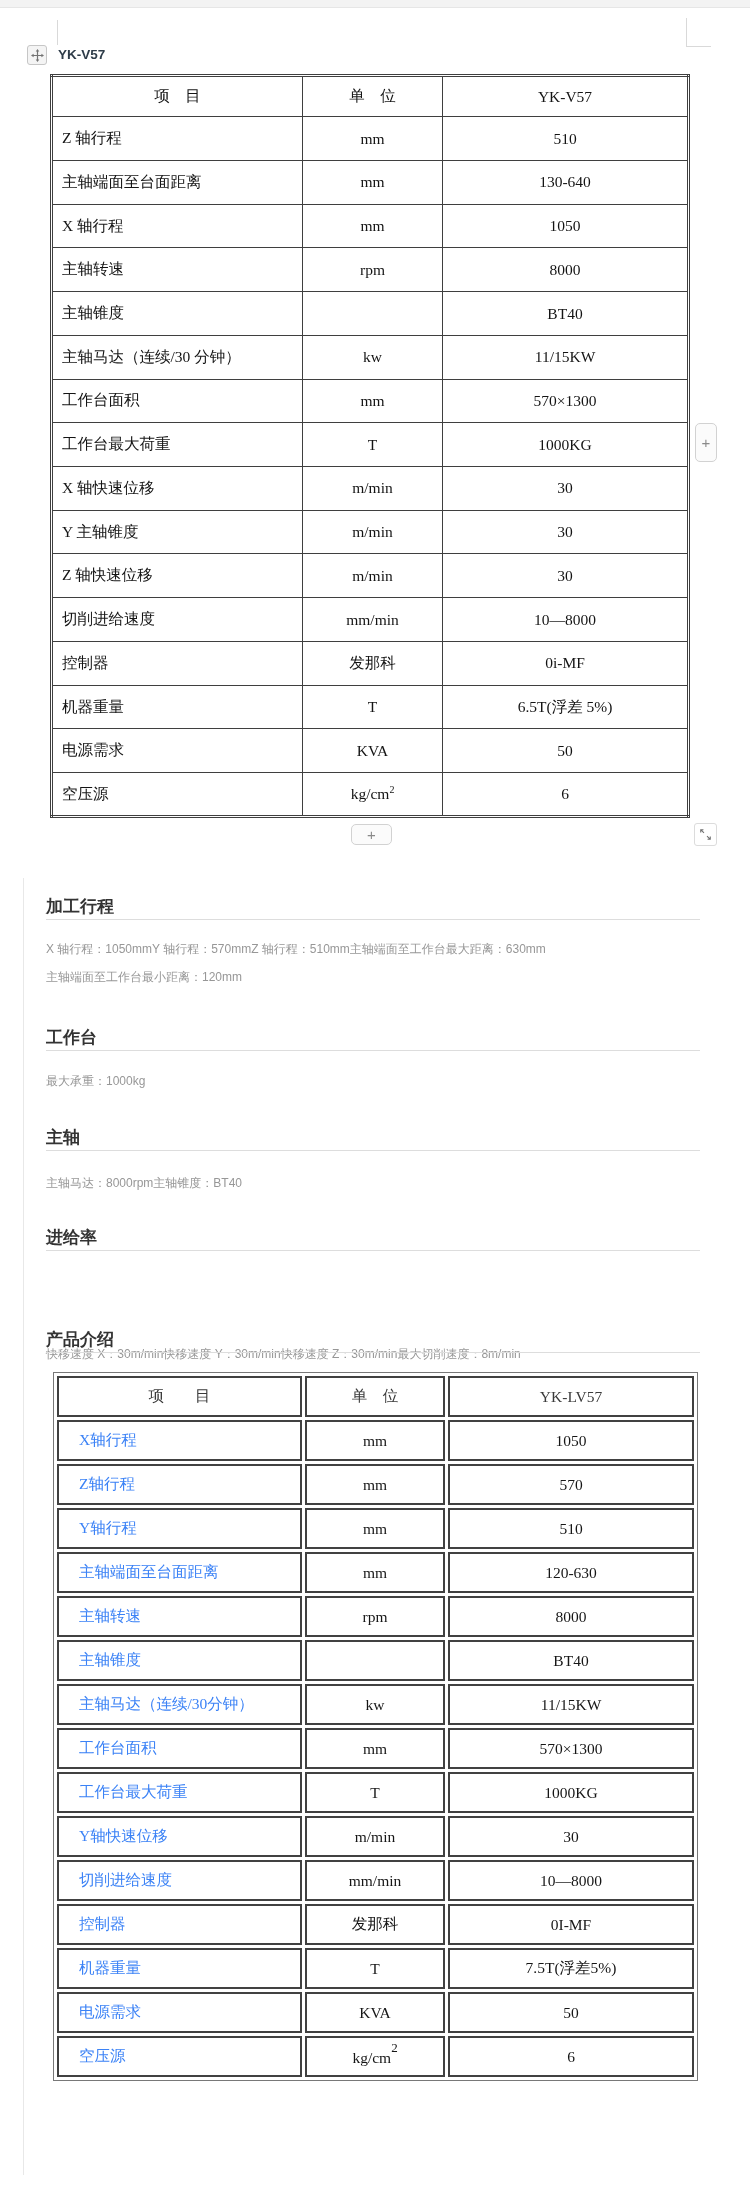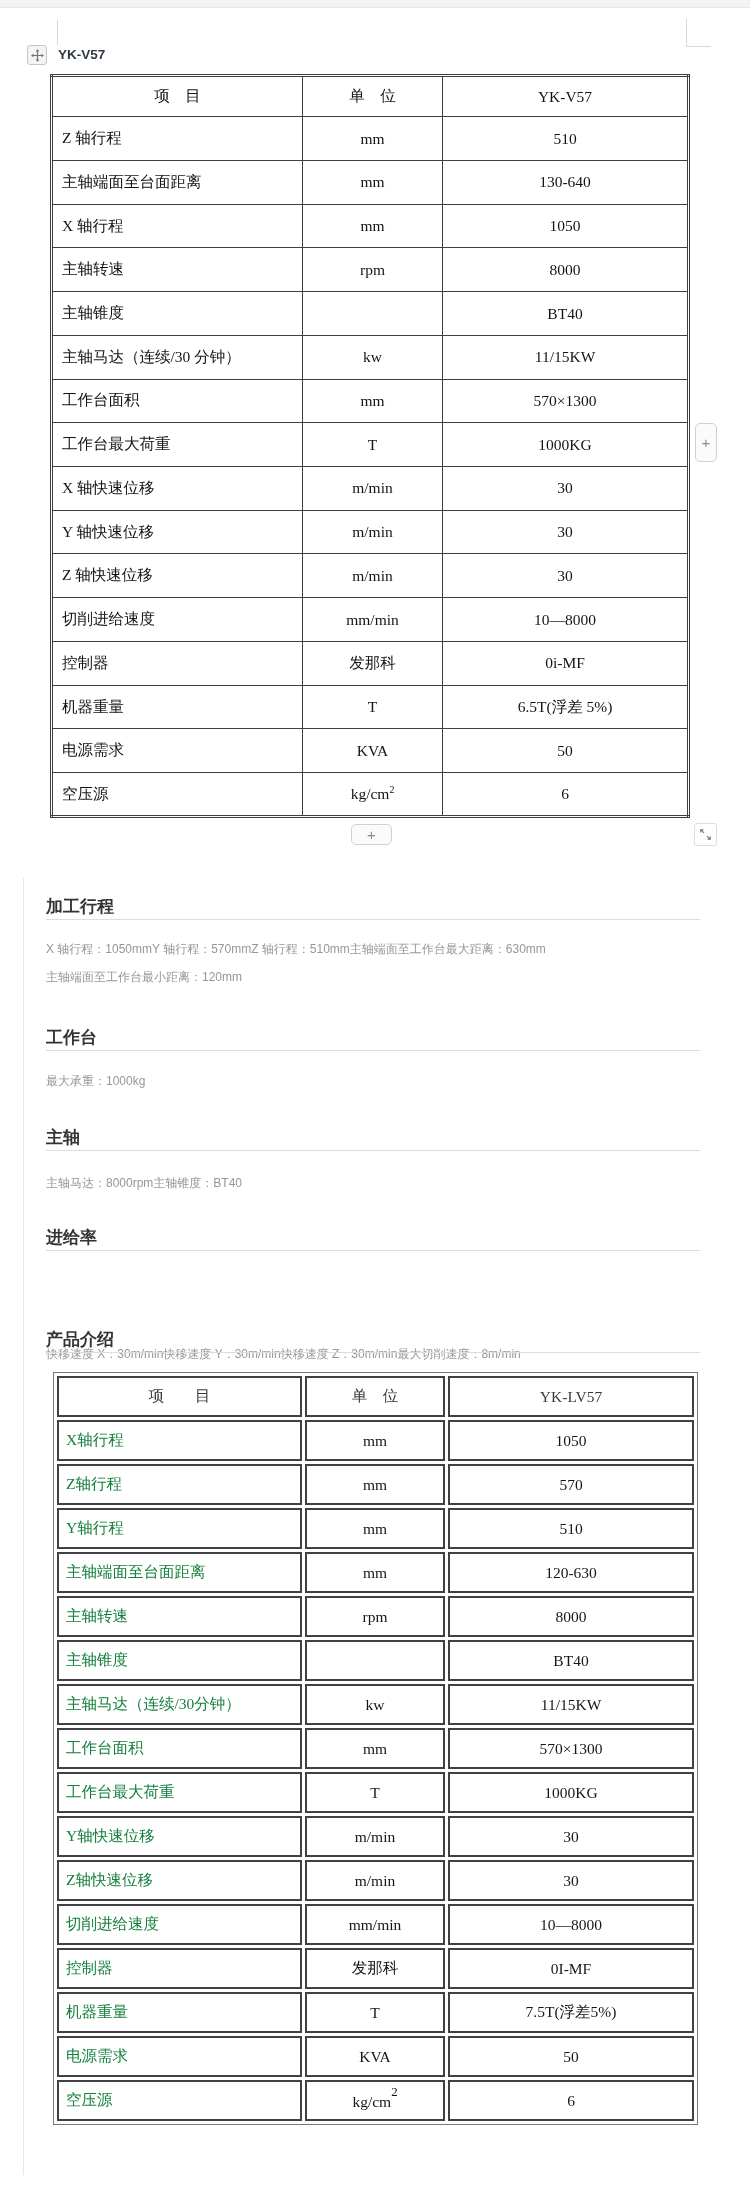--- a/index.html
+++ b/index.html
@@ -60,21 +60,21 @@
   }
   
   .t2wrap{position:absolute;left:53px;top:1372px;}
   table.t2{
     width:645px;border-collapse:separate;border-spacing:3px;table-layout:fixed;
     border:1px solid #787878;background:#ffffff;
     font-family:"Liberation Serif","DejaVu Serif",serif;font-size:15.5px;color:#161616;
   }
   table.t2 tr{height:41px;}
   table.t2 td{border:2px solid #414141;padding:0;overflow:hidden;white-space:nowrap;}
-  table.t2 .td-label{text-align:left;padding-left:7px;color:#15803d;}
+  table.t2 .td-label{text-align:left;padding-left:20px;color:#3b82f6;}
   table.t2 .td-unit{text-align:center;}
   table.t2 .td-value{text-align:center;}
   table.t2 .th{text-align:center;padding-left:0;color:#3a3a3a;}
   table.t2 sup{font-size:13px;position:relative;top:-5px;}
 </style>
 </head>
 <body>
 
 <div class="topbar"></div>
 
@@ -147,21 +147,21 @@
           <td class="td-label">工作台最大荷重</td>
           <td class="td-unit">T</td>
           <td class="td-value">1000KG</td>
         </tr>
         <tr>
           <td class="td-label">X 轴快速位移</td>
           <td class="td-unit">m/min</td>
           <td class="td-value">30</td>
         </tr>
         <tr>
-          <td class="td-label">Y 轴快速位移</td>
+          <td class="td-label">Y 主轴锥度</td>
           <td class="td-unit">m/min</td>
           <td class="td-value">30</td>
         </tr>
         <tr>
           <td class="td-label">Z 轴快速位移</td>
           <td class="td-unit">m/min</td>
           <td class="td-value">30</td>
         </tr>
         <tr>
           <td class="td-label">切削进给速度</td>
@@ -282,25 +282,20 @@
           <td class="td-label">工作台最大荷重</td>
           <td class="td-unit">T</td>
           <td class="td-value">1000KG</td>
         </tr>
         <tr>
           <td class="td-label">Y轴快速位移</td>
           <td class="td-unit">m/min</td>
           <td class="td-value">30</td>
         </tr>
         <tr>
-          <td class="td-label">Z轴快速位移</td>
-          <td class="td-unit">m/min</td>
-          <td class="td-value">30</td>
-        </tr>
-        <tr>
           <td class="td-label">切削进给速度</td>
           <td class="td-unit">mm/min</td>
           <td class="td-value">10—8000</td>
         </tr>
         <tr>
           <td class="td-label">控制器</td>
           <td class="td-unit">发那科</td>
           <td class="td-value">0I-MF</td>
         </tr>
         <tr>

